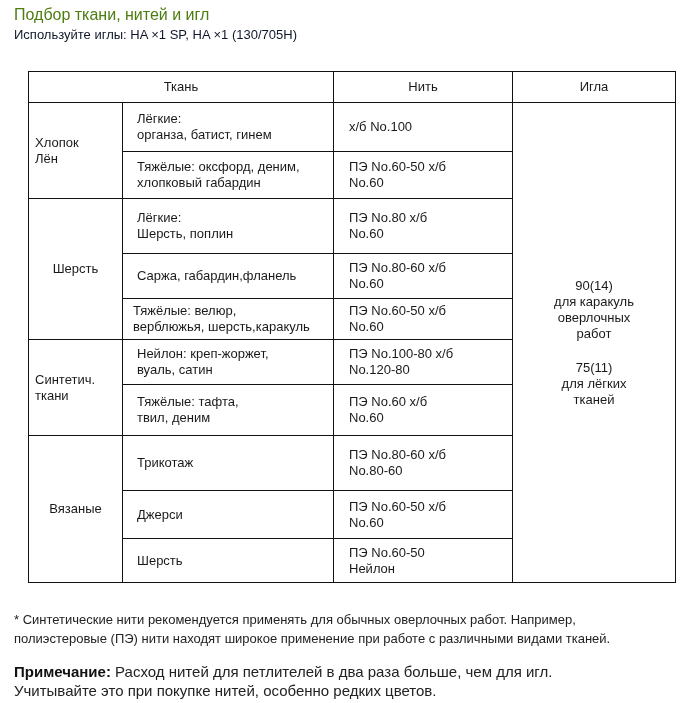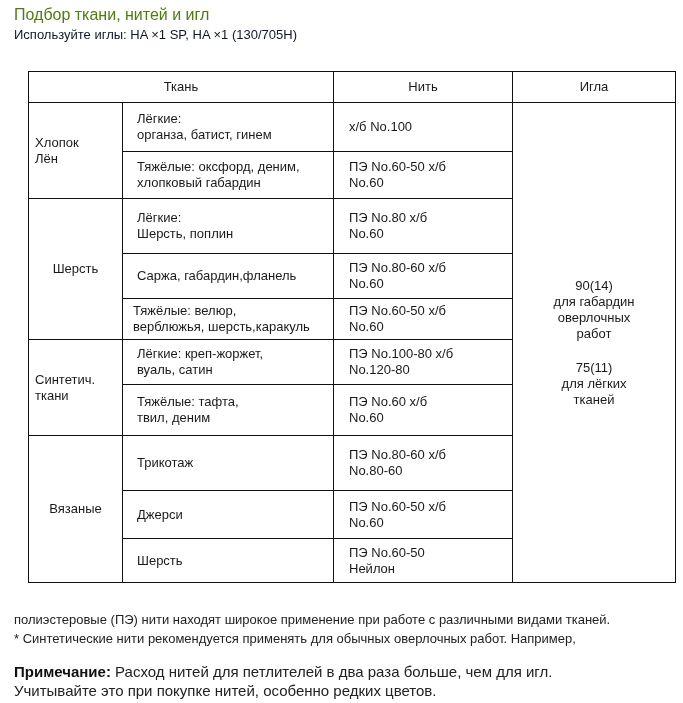--- a/index.html
+++ b/index.html
@@ -75,21 +75,21 @@
       <td class="c-fabric">
         <span class="line">Лёгкие:</span>
         <span class="line">органза, батист, гинем</span>
       </td>
       <td class="c-thread">
         <span class="line">х/б No.100</span>
       </td>
       <td rowspan="10" class="c-needle">
         <span class="needle-block">
           <span class="line">90(14)</span>
-          <span class="line">для габардин</span>
+          <span class="line">для каракуль</span>
           <span class="line">оверлочных</span>
           <span class="line">работ</span>
         </span>
         <span class="needle-block gap"></span>
         <span class="needle-block">
           <span class="line">75(11)</span>
           <span class="line">для лёгких</span>
           <span class="line">тканей</span>
         </span>
       </td>
@@ -137,21 +137,21 @@
         <span class="line">No.60</span>
       </td>
     </tr>
 
     <tr style="height:45px">
       <td rowspan="2" class="c-group">
         <span class="line">Синтетич.</span>
         <span class="line">ткани</span>
       </td>
       <td class="c-fabric" style="padding-left:22px">
-        <span class="line">Лёгкие: креп-жоржет,</span>
+        <span class="line">Нейлон: креп-жоржет,</span>
         <span class="line">вуаль, сатин</span>
       </td>
       <td class="c-thread">
         <span class="line">ПЭ No.100-80 х/б</span>
         <span class="line">No.120-80</span>
       </td>
     </tr>
     <tr style="height:51px">
       <td class="c-fabric" style="padding-left:22px">
         <span class="line">Тяжёлые: тафта,</span>
@@ -190,20 +190,20 @@
       </td>
       <td class="c-thread" style="padding-left:17px">
         <span class="line">ПЭ No.60-50</span>
         <span class="line">Нейлон</span>
       </td>
     </tr>
   </tbody>
 </table>
 
 <div class="footnote">
+  <span class="line">* Синтетические нити рекомендуется применять для обычных оверлочных работ. Например,</span>
   <span class="line">полиэстеровые (ПЭ) нити находят широкое применение при работе с различными видами тканей.</span>
-  <span class="line">* Синтетические нити рекомендуется применять для обычных оверлочных работ. Например,</span>
 </div>
 
 <div class="note">
   <span class="line"><b>Примечание:</b><span> Расход нитей для петлителей в два раза больше, чем для игл.</span></span>
   <span class="line">Учитывайте это при покупке нитей, особенно редких цветов.</span>
 </div>
 
 </body></html>

